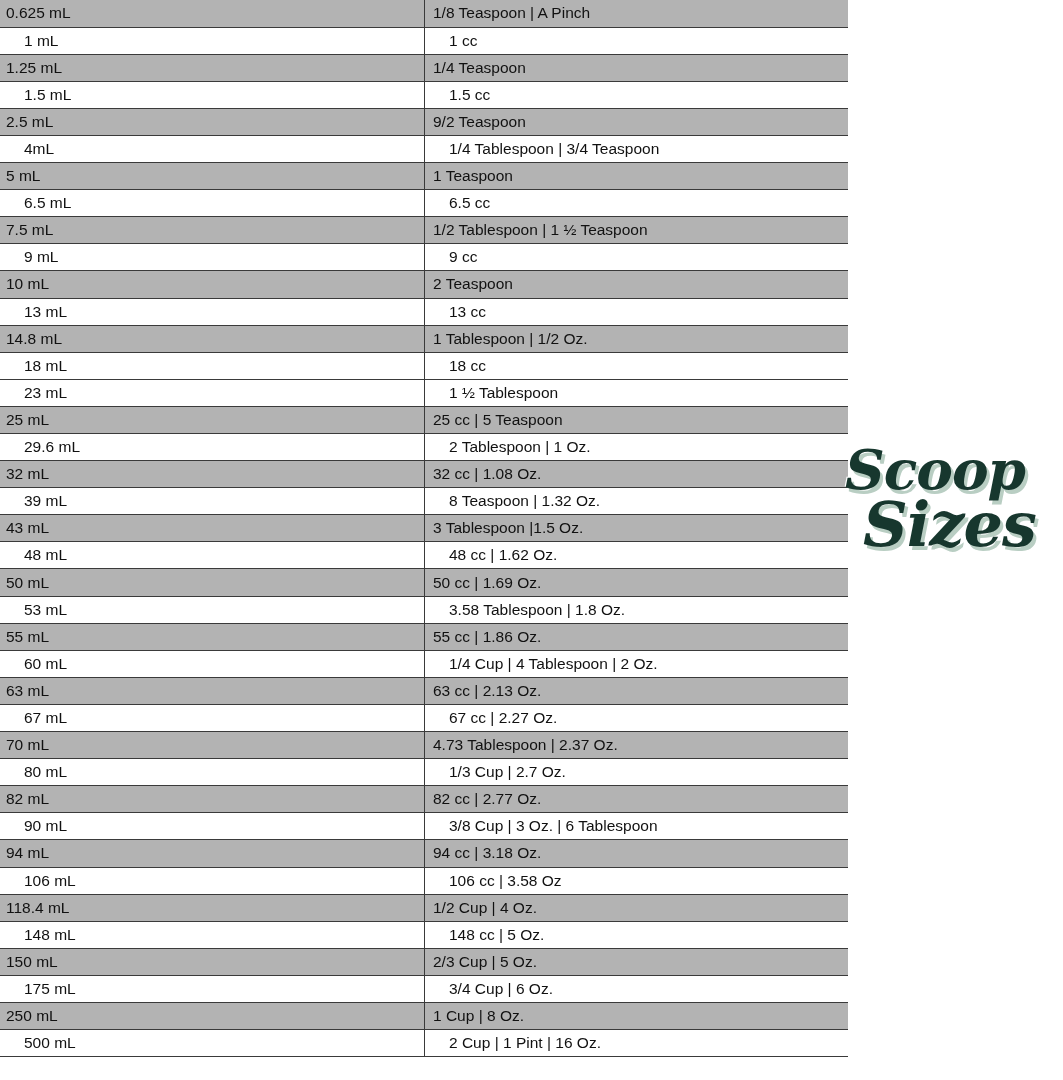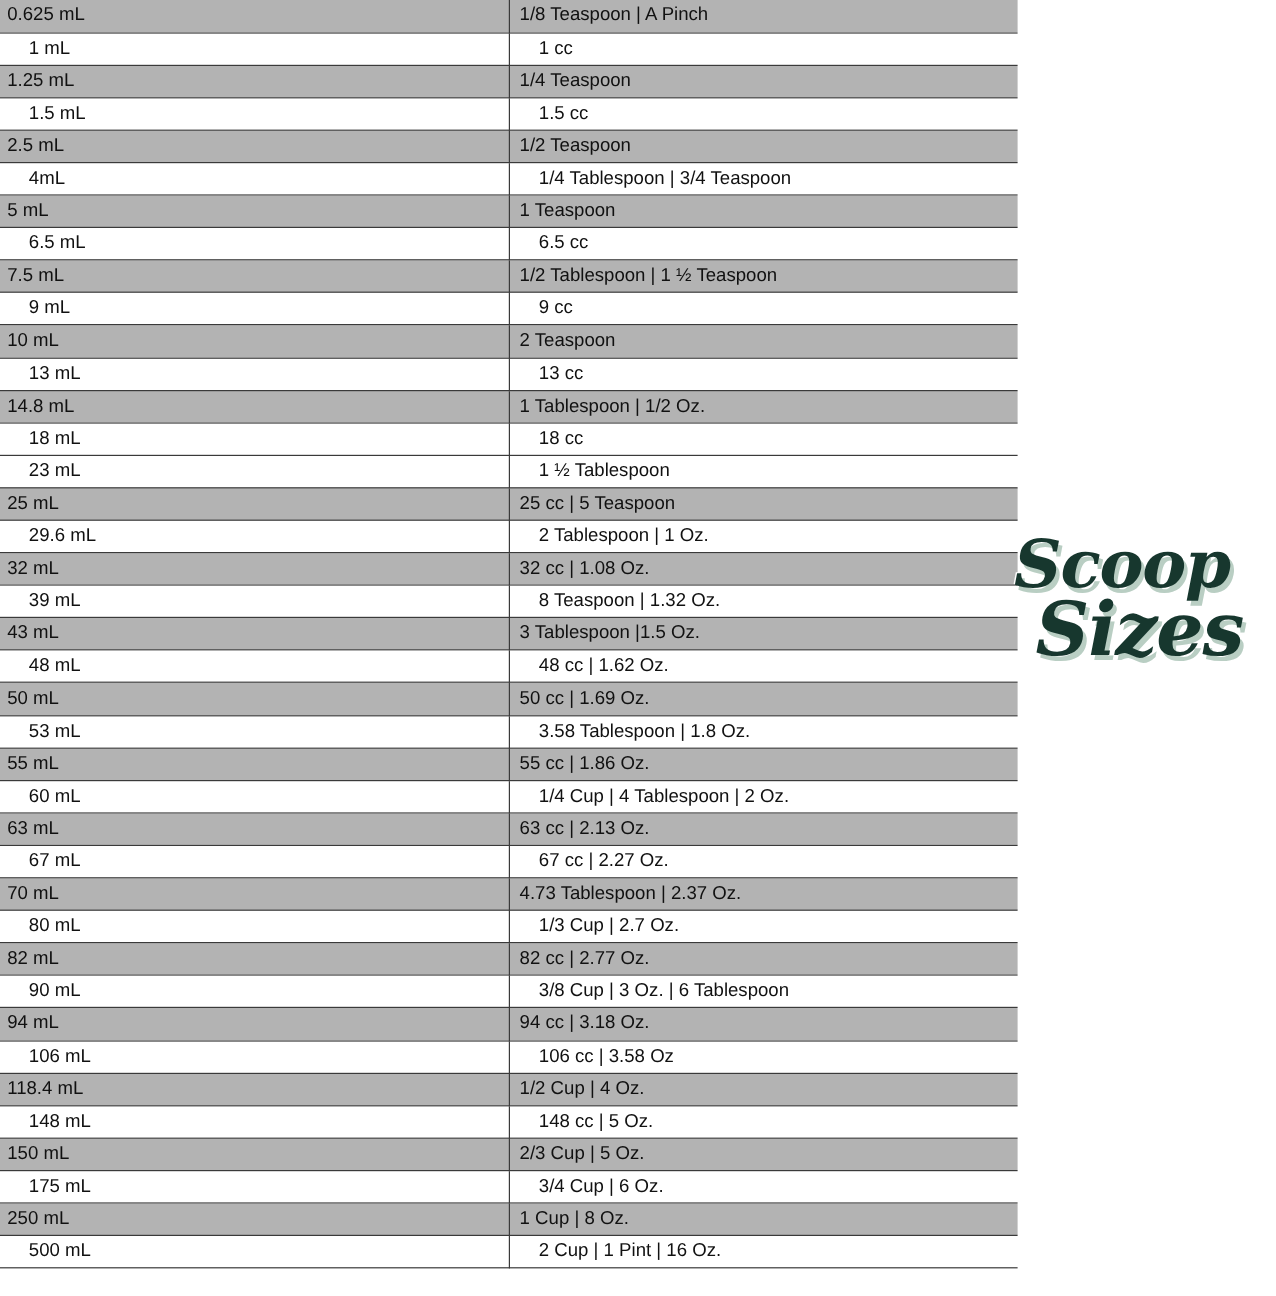--- a/index.html
+++ b/index.html
@@ -104,21 +104,21 @@
         <tr class="shaded">
           <td class="col-ml">1.25 mL</td>
           <td class="col-eq">1/4 Teaspoon</td>
         </tr>
         <tr class="plain">
           <td class="col-ml">1.5 mL</td>
           <td class="col-eq">1.5 cc</td>
         </tr>
         <tr class="shaded">
           <td class="col-ml">2.5 mL</td>
-          <td class="col-eq">1/2 Teaspoon</td>
+          <td class="col-eq">9/2 Teaspoon</td>
         </tr>
         <tr class="plain">
           <td class="col-ml">4mL</td>
           <td class="col-eq">1/4 Tablespoon | 3/4 Teaspoon</td>
         </tr>
         <tr class="shaded">
           <td class="col-ml">5 mL</td>
           <td class="col-eq">1 Teaspoon</td>
         </tr>
         <tr class="plain">

